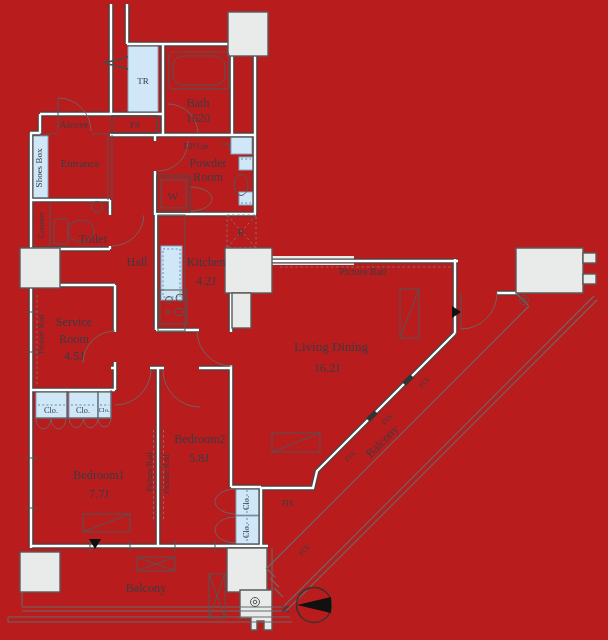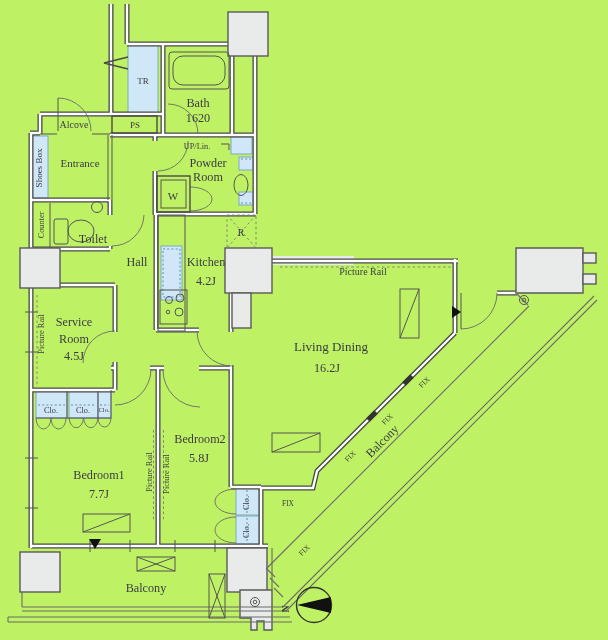--- a/index.html
+++ b/index.html
@@ -1,16 +1,16 @@
 <!DOCTYPE html>
 <html><head>
 <meta charset="utf-8">
 <style>
   html,body{margin:0;padding:0;background:#fff;}
-  .stage{position:relative;width:608px;height:640px;background:#bef264;overflow:hidden;
+  .stage{position:relative;width:608px;height:640px;background:#b91c1c;overflow:hidden;
          font-family:"Liberation Serif","DejaVu Serif",serif;}
   svg{display:block}
   
   .wo{stroke:#474747;stroke-width:5;fill:none;stroke-linecap:butt}
   .wi{stroke:#ffffff;stroke-width:2.4;fill:none;stroke-linecap:butt}
   .thin{stroke:#555;stroke-width:1;fill:none}
   .thin2{stroke:#4a4a4a;stroke-width:1.4;fill:none}
   .arc{stroke:#6a6a6a;stroke-width:0.9;fill:none}
   .pillar{fill:#e9ebeb;stroke:#5a5a5a;stroke-width:1.4}
   .band{fill:#e9ebeb;stroke:none}

